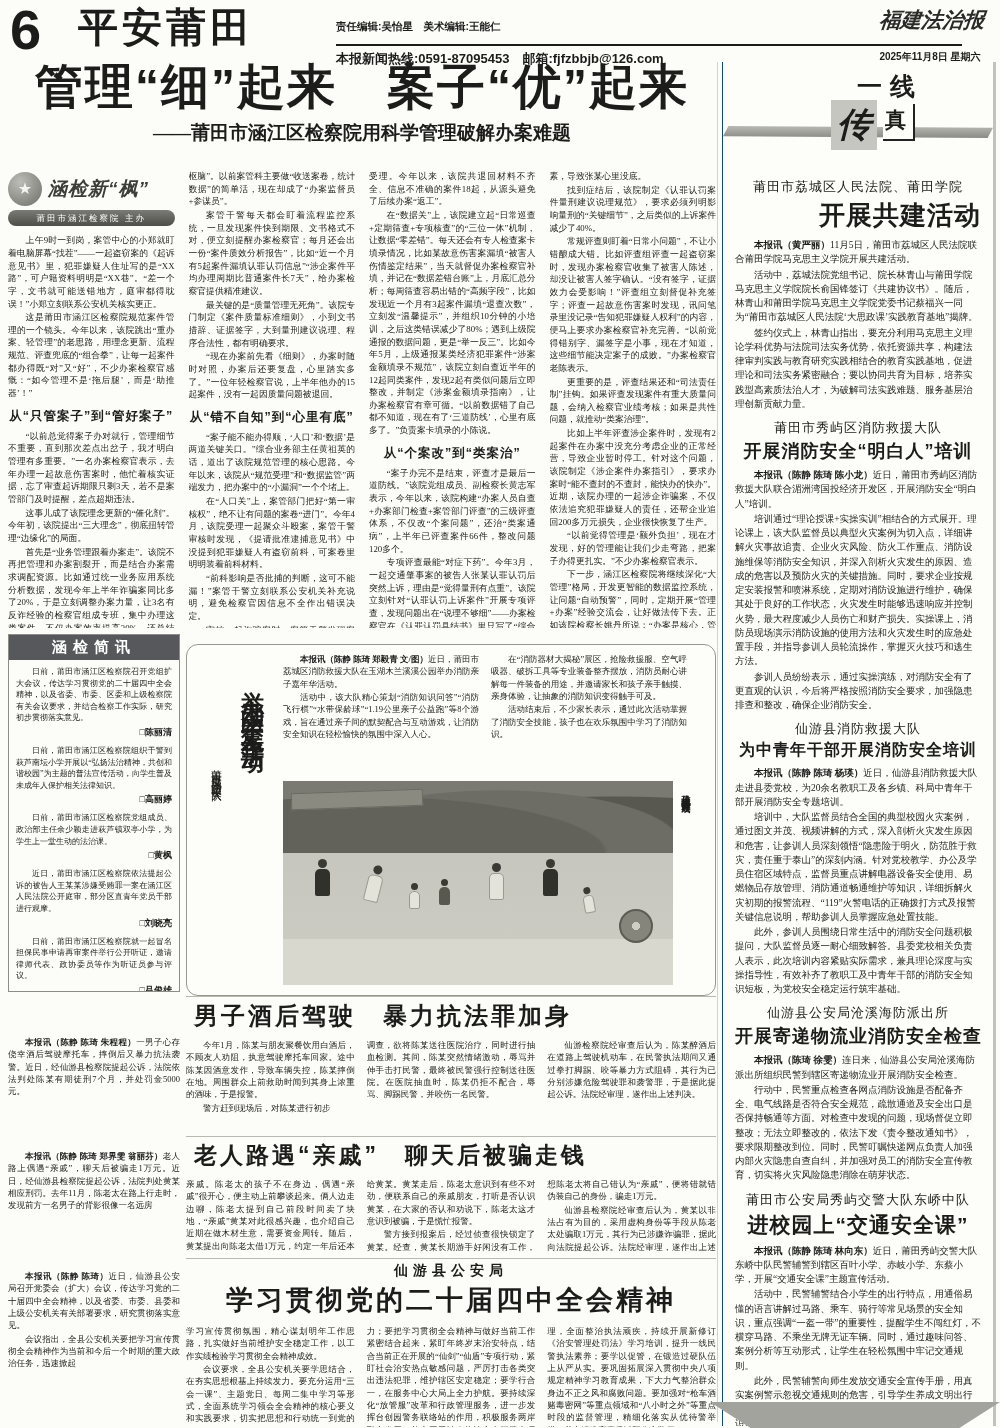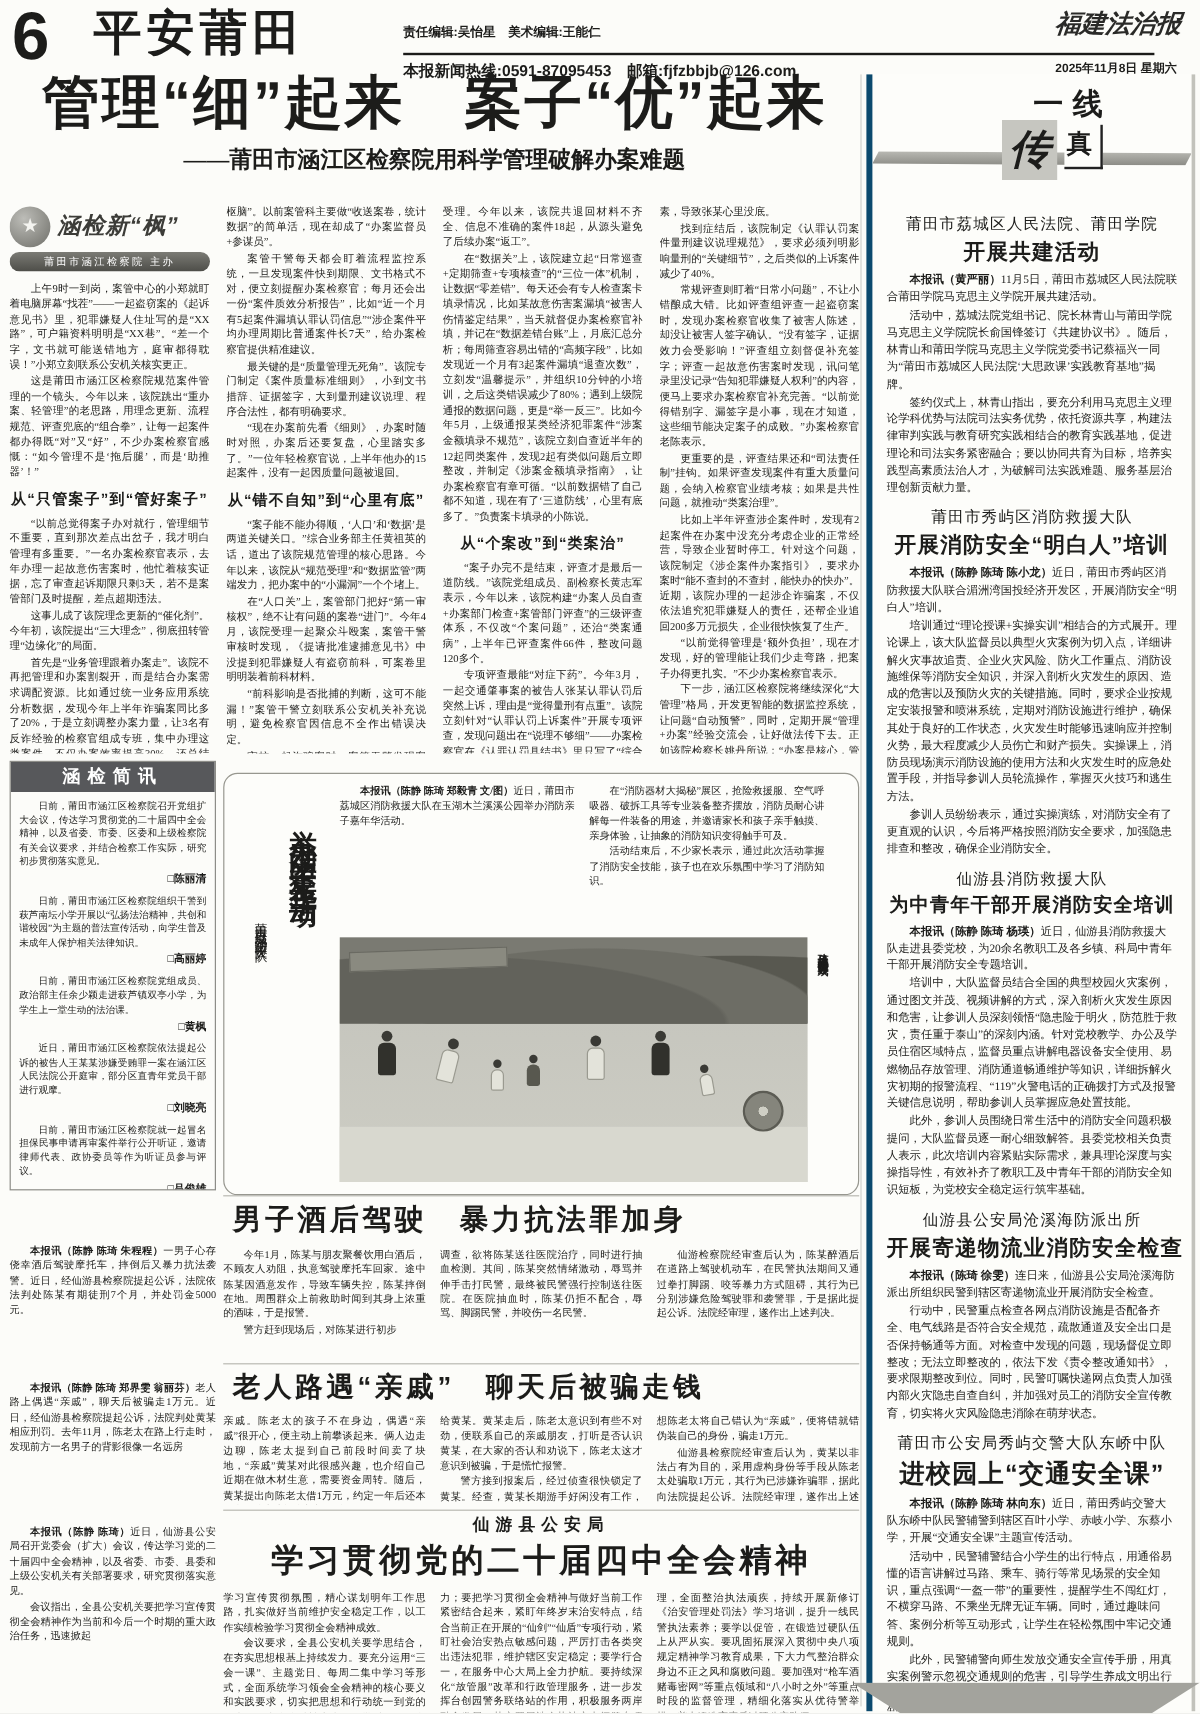--- a/index.html
+++ b/index.html
@@ -108,21 +108,21 @@
   .art-drunk{top:1000px;} .art-drunk .b-cols{height:92px;}
   .art-elder{top:1140px;} .art-elder .art-title{font-size:23px;} .art-elder .b-cols{height:76px;}
   .art-police{top:1262px;}
   .art-kicker{text-align:center;font-size:14px;font-weight:bold;letter-spacing:5px;}
   .art-police .art-title{text-align:center;font-size:27px;padding-left:0;margin-top:2px;}
   .art-police .b-cols{height:102px;}
 
   
   .v-divider{position:absolute;left:717px;top:62px;width:1px;height:1360px;background:#d3d3cd;}
   .sidebar{position:absolute;left:722px;top:62px;width:274px;height:1364px;background:#fdfdfa;
-           border-left:5px solid #0c4a6e;border-right:3px solid #c2c2bb;box-sizing:border-box;
+           border-left:1px solid #0c4a6e;border-right:3px solid #c2c2bb;box-sizing:border-box;
            overflow:hidden;padding:0 12px;}
   .sb-logo{position:relative;height:100px;margin-top:8px;}
   .sb-band{position:absolute;left:-12px;right:-12px;top:56px;height:12px;
            background:linear-gradient(#b9b9b3,#8b8b85);
            clip-path:polygon(2% 0,100% 15%,98% 100%,0 85%);}
   .sb-logo-top{position:absolute;left:122px;top:0;font-size:25px;font-weight:900;letter-spacing:8px;
                font-family:"Liberation Sans","DejaVu Sans",sans-serif;}
   .sb-chuan{position:absolute;left:96px;top:30px;width:46px;height:50px;background:#c6c6c0;
             display:flex;align-items:center;justify-content:center;font-size:34px;font-weight:900;
             font-style:italic;z-index:2;}
@@ -238,20 +238,21 @@
       <div class="para"><span class="b">本报讯（陈静 陈琦）</span>近日，仙游县公安局召开党委会（扩大）会议，传达学习党的二十届四中全会精神，以及省委、市委、县委和上级公安机关有关部署要求，研究贯彻落实意见。</div>
       <div class="para">会议指出，全县公安机关要把学习宣传贯彻全会精神作为当前和今后一个时期的重大政治任务，迅速掀起</div>
     </div>
 
   <div class="feature">
     <div class="v-title">举办消防亲子嘉年华活动</div>
     <div class="v-org">莆田市荔城区消防救援大队</div>
     <div class="f-cols">
       <div class="f-col">
           <div class="para"><span class="b">本报讯（陈静 陈琦 郑毅青 文/图）</span>近日，莆田市荔城区消防救援大队在玉湖木兰溪溪公园举办消防亲子嘉年华活动。</div>
+          <div class="para">活动中，该大队精心策划“消防知识问答”“消防飞行棋”“水带保龄球”“1.19公里亲子公益跑”等8个游戏，旨在通过亲子间的默契配合与互动游戏，让消防安全知识在轻松愉快的氛围中深入人心。</div>
         </div>
       <div class="f-col">
           <div class="para">在“消防器材大揭秘”展区，抢险救援服、空气呼吸器、破拆工具等专业装备整齐摆放，消防员耐心讲解每一件装备的用途，并邀请家长和孩子亲手触摸、亲身体验，让抽象的消防知识变得触手可及。</div>
           <div class="para">活动结束后，不少家长表示，通过此次活动掌握了消防安全技能，孩子也在欢乐氛围中学习了消防知识。</div>
         </div>
     </div>
     <div class="photo">
       <div class="trees"></div>
       <div class="banner"></div>
       <div class="ground-path"></div>
@@ -346,21 +347,21 @@
   <div class="sidebar">
     <div class="sb-logo">
       <div class="sb-band"></div>
       <div class="sb-logo-top">一线</div>
       <div class="sb-chuan">传</div>
       <div class="sb-zhen">真</div>
     </div>
     <div>
         <div class="sb-art">
           <div class="sb-kicker">莆田市荔城区人民法院、莆田学院</div>
-          <div class="sb-title" style="font-size: 18px;">开展共建活动</div>
+          <div class="sb-title" style="font-size: 26px; text-align: right;">开展共建活动</div>
           <div class="para"><span class="b">本报讯（黄严丽）</span>11月5日，莆田市荔城区人民法院联合莆田学院马克思主义学院开展共建活动。</div>
           <div class="para">活动中，荔城法院党组书记、院长林青山与莆田学院马克思主义学院院长俞国锋签订《共建协议书》。随后，林青山和莆田学院马克思主义学院党委书记蔡福兴一同为“莆田市荔城区人民法院‘大思政课’实践教育基地”揭牌。</div>
           <div class="para">签约仪式上，林青山指出，要充分利用马克思主义理论学科优势与法院司法实务优势，依托资源共享，构建法律审判实践与教育研究实践相结合的教育实践基地，促进理论和司法实务紧密融合；要以协同共育为目标，培养实践型高素质法治人才，为破解司法实践难题、服务基层治理创新贡献力量。</div>
         </div>
         <div class="sb-art">
           <div class="sb-kicker">莆田市秀屿区消防救援大队</div>
           <div class="sb-title" style="font-size: 18px;">开展消防安全“明白人”培训</div>
           <div class="para"><span class="b">本报讯（陈静 陈琦 陈小龙）</span>近日，莆田市秀屿区消防救援大队联合湄洲湾国投经济开发区，开展消防安全“明白人”培训。</div>
           <div class="para">培训通过“理论授课+实操实训”相结合的方式展开。理论课上，该大队监督员以典型火灾案例为切入点，详细讲解火灾事故追责、企业火灾风险、防火工作重点、消防设施维保等消防安全知识，并深入剖析火灾发生的原因、造成的危害以及预防火灾的关键措施。同时，要求企业按规定安装报警和喷淋系统，定期对消防设施进行维护，确保其处于良好的工作状态，火灾发生时能够迅速响应并控制火势，最大程度减少人员伤亡和财产损失。实操课上，消防员现场演示消防设施的使用方法和火灾发生时的应急处置手段，并指导参训人员轮流操作，掌握灭火技巧和逃生方法。</div>
           <div class="para">参训人员纷纷表示，通过实操演练，对消防安全有了更直观的认识，今后将严格按照消防安全要求，加强隐患排查和整改，确保企业消防安全。</div>

